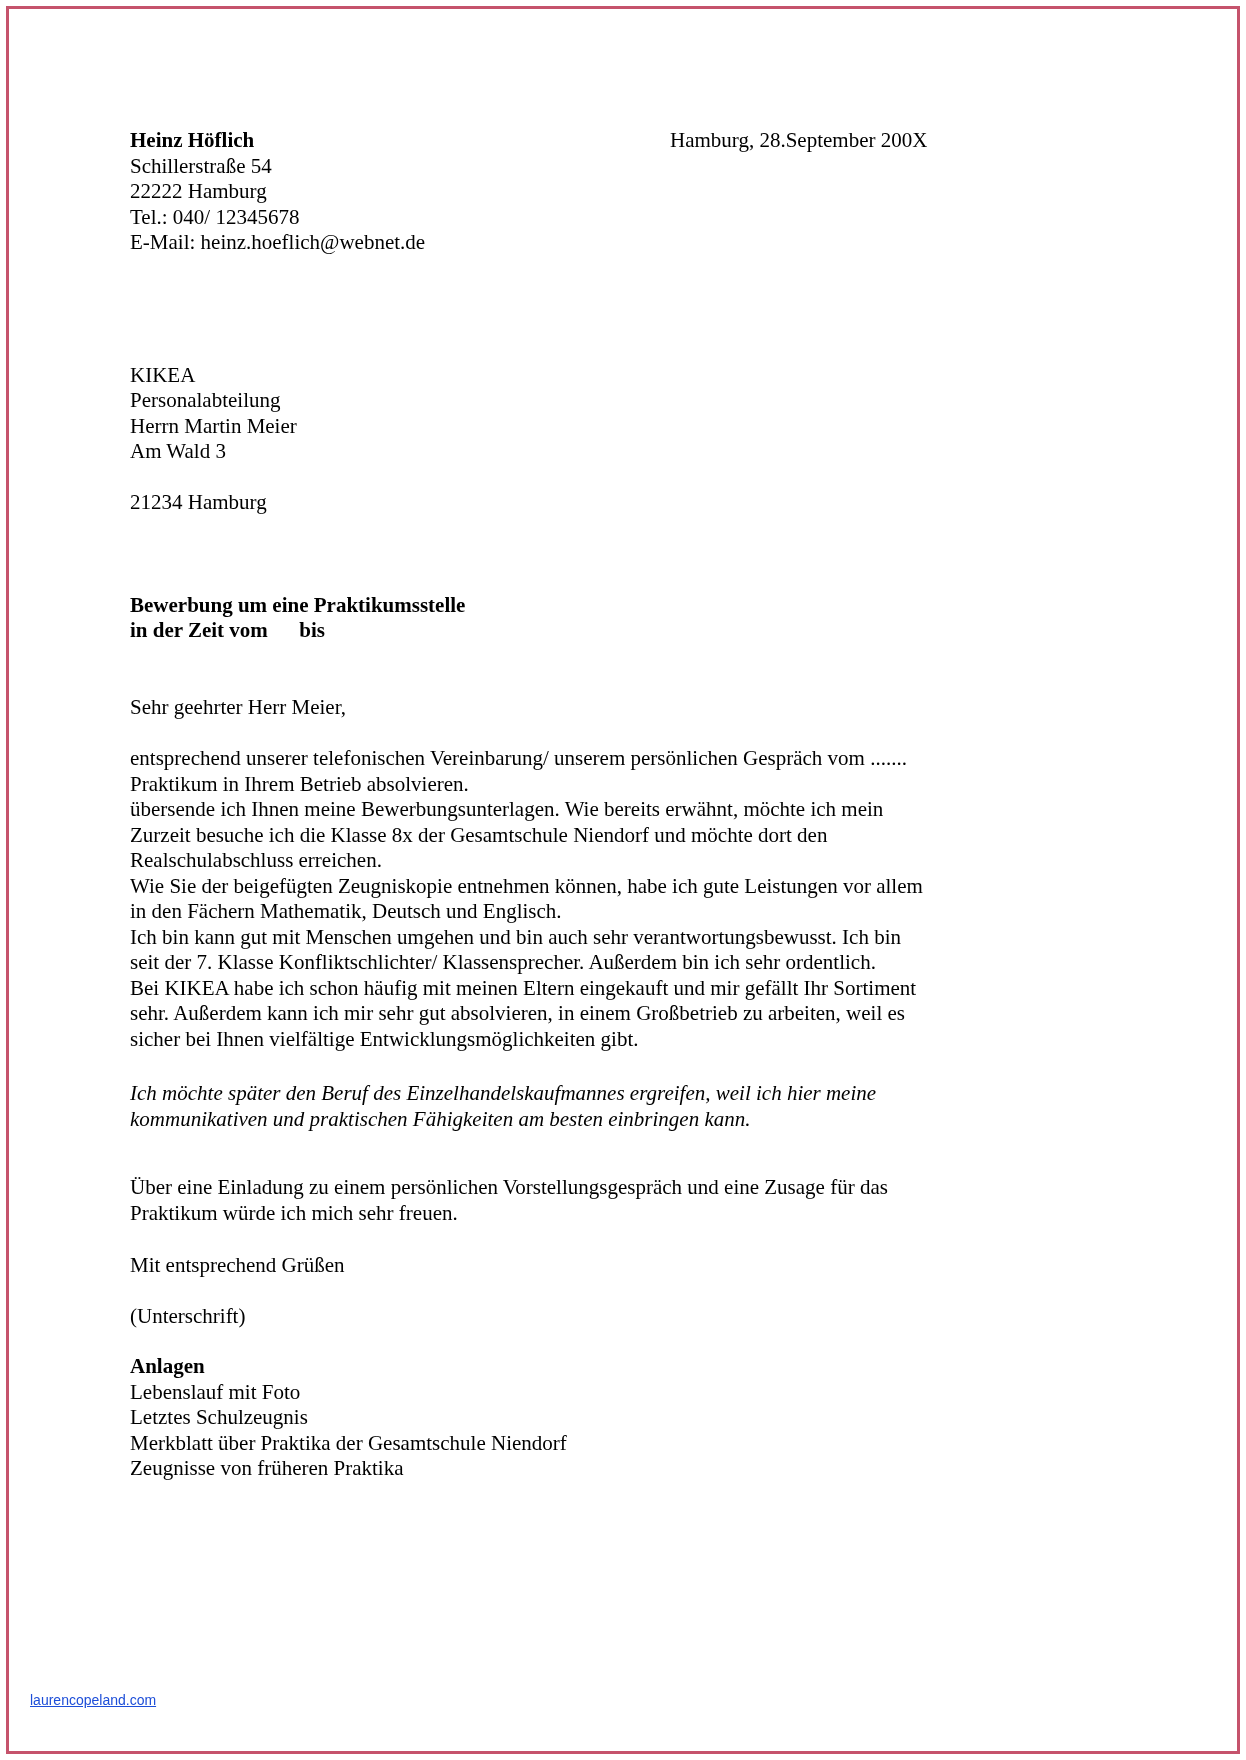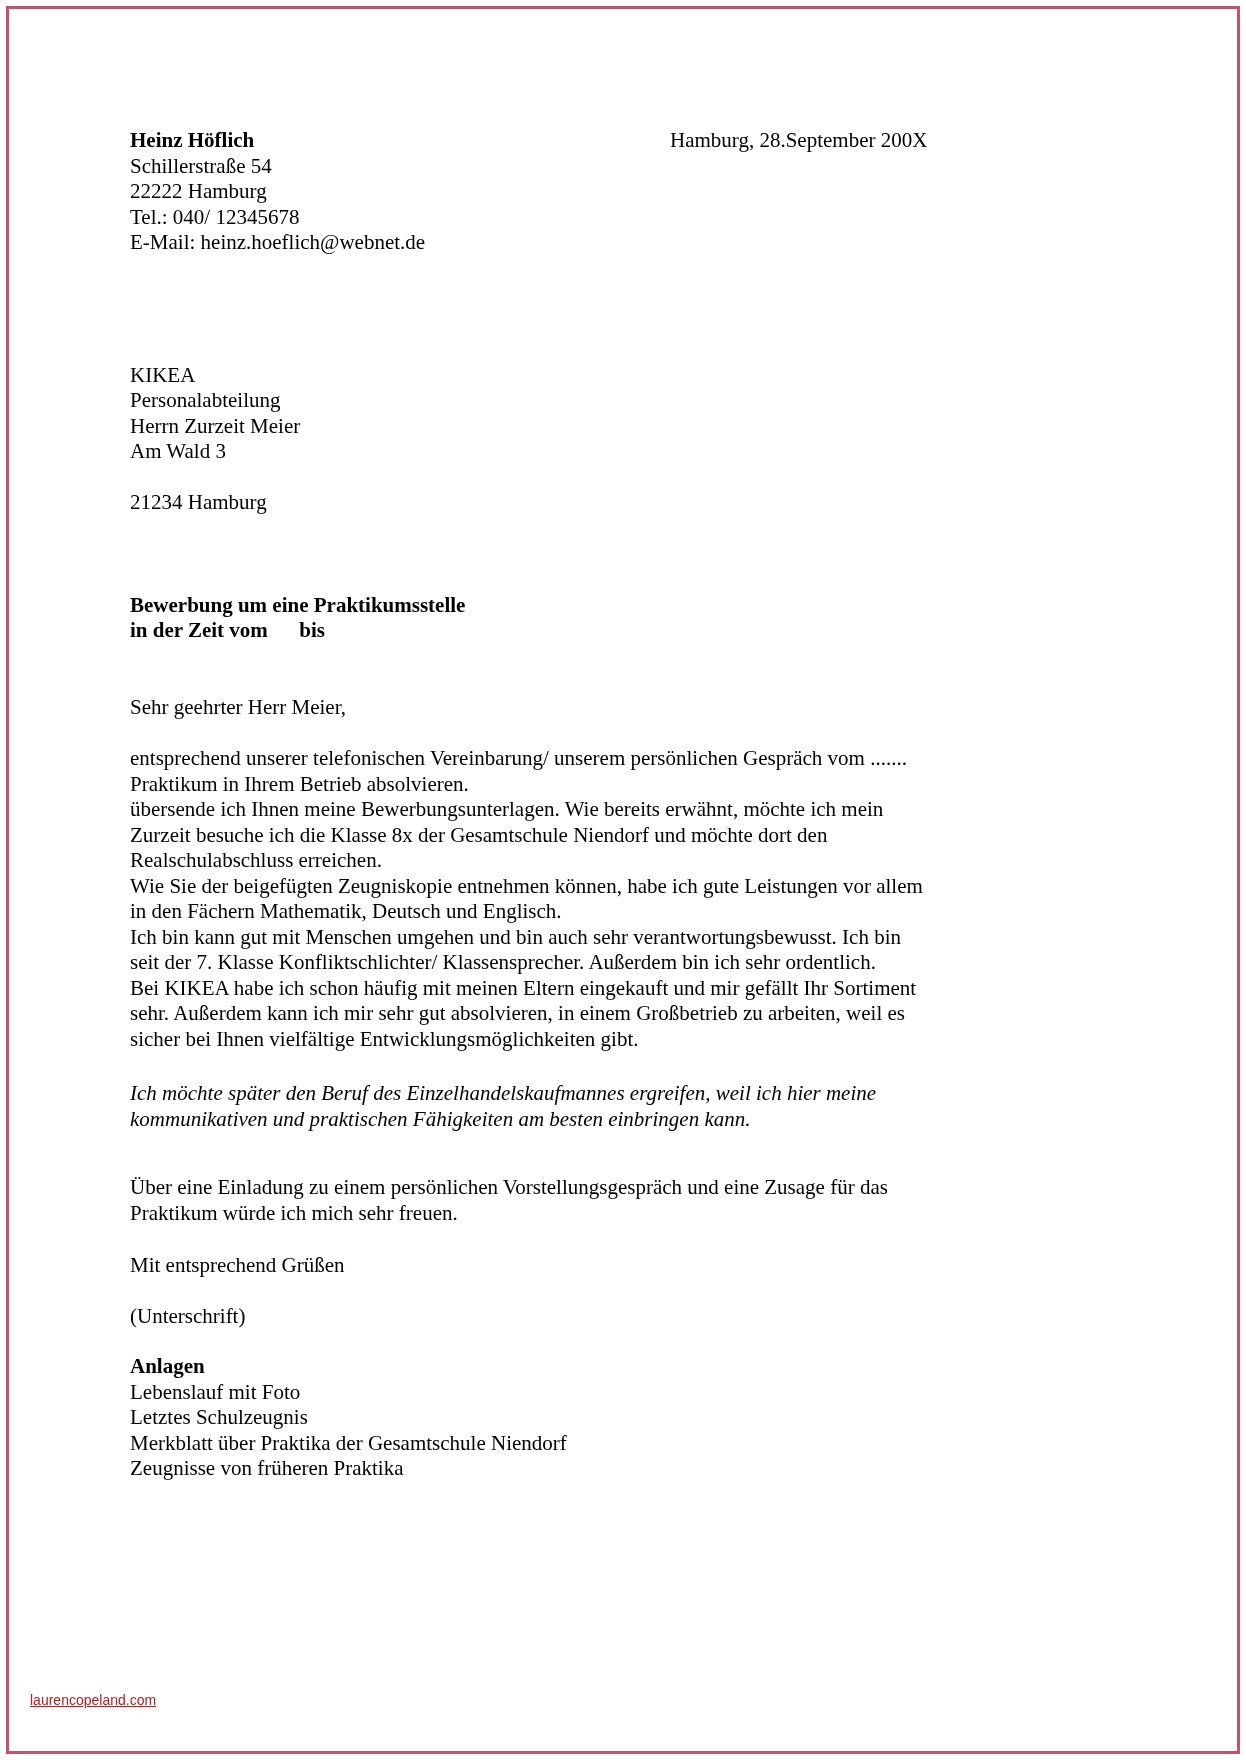--- a/index.html
+++ b/index.html
@@ -75,21 +75,21 @@
             <div class="line">E-Mail: heinz.hoeflich@webnet.de</div>
           </div>
       </div>
       <div class="date" data-bind="header.date">Hamburg, 28.September 200X</div>
     </div>
 
     <div class="recipient">
       <div data-bind-list="recipient.lines">
           <div class="line">KIKEA</div>
           <div class="line">Personalabteilung</div>
-          <div class="line">Herrn Zurzeit Meier</div>
+          <div class="line">Herrn Martin Meier</div>
           <div class="line">Am Wald 3</div>
         </div>
       <div class="line recipient-city" data-bind="recipient.city_line">21234 Hamburg</div>
     </div>
 
     <div class="subject">
       <div class="line bold" data-bind="subject.line1">Bewerbung um eine Praktikumsstelle</div>
       <div class="line bold" data-bind="subject.line2">in der Zeit vom      bis</div>
     </div>
 
@@ -129,15 +129,15 @@
       <div data-bind-list="attachments.items">
           <div class="line">Lebenslauf mit Foto</div>
           <div class="line">Letztes Schulzeugnis</div>
           <div class="line">Merkblatt über Praktika der Gesamtschule Niendorf</div>
           <div class="line">Zeugnisse von früheren Praktika</div>
         </div>
     </div>
 
   </div>
 
-  <div class="watermark" data-bind="page.watermark" style="color: #b91c1c;">laurencopeland.com</div>
+  <div class="watermark" data-bind="page.watermark" style="color: #1d4ed8;">laurencopeland.com</div>
 
 </div>
 
 </body></html>

